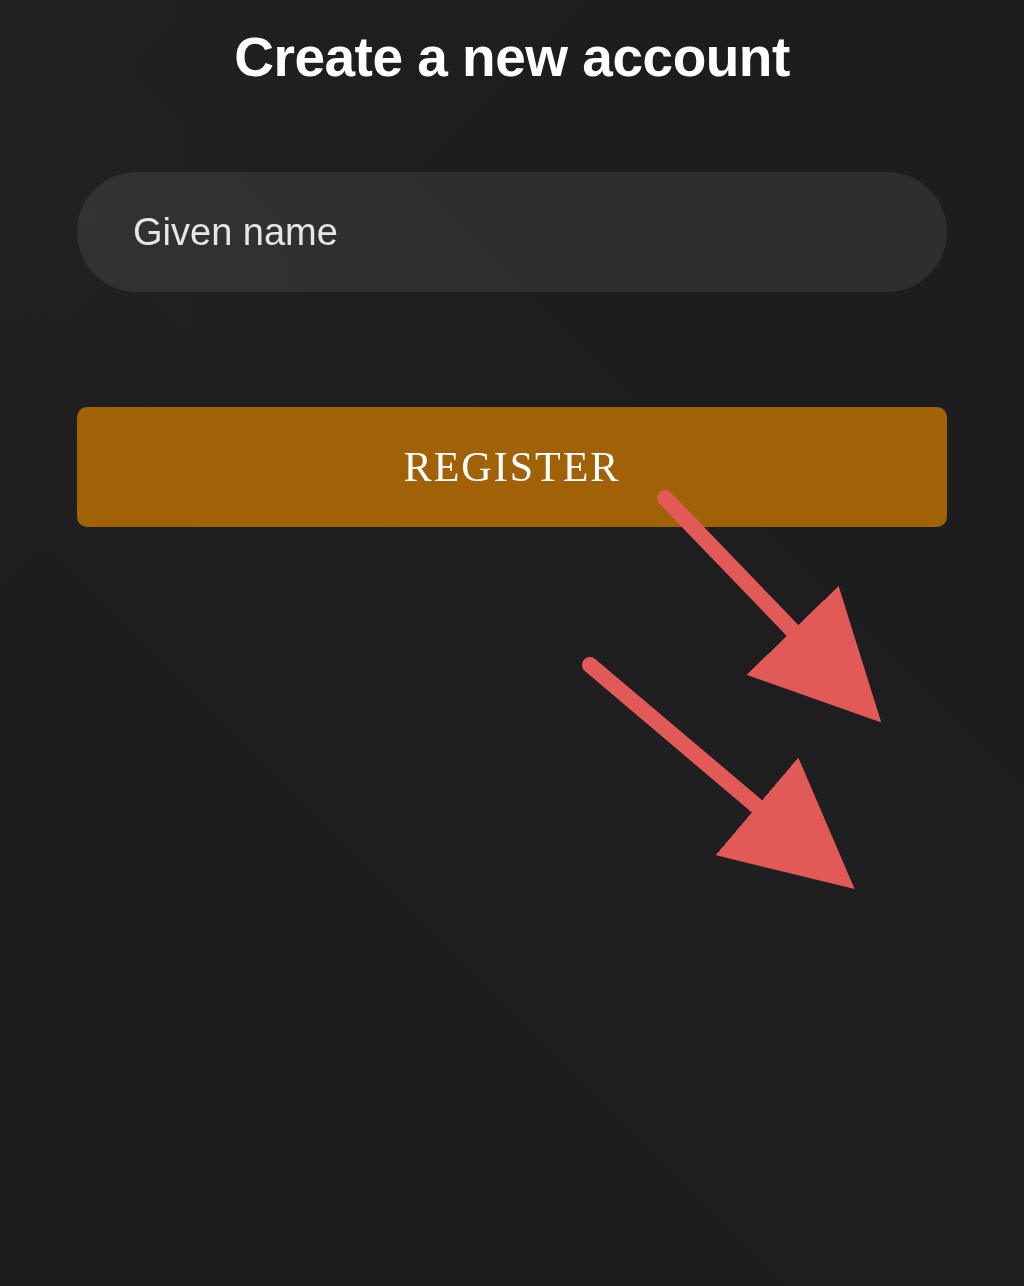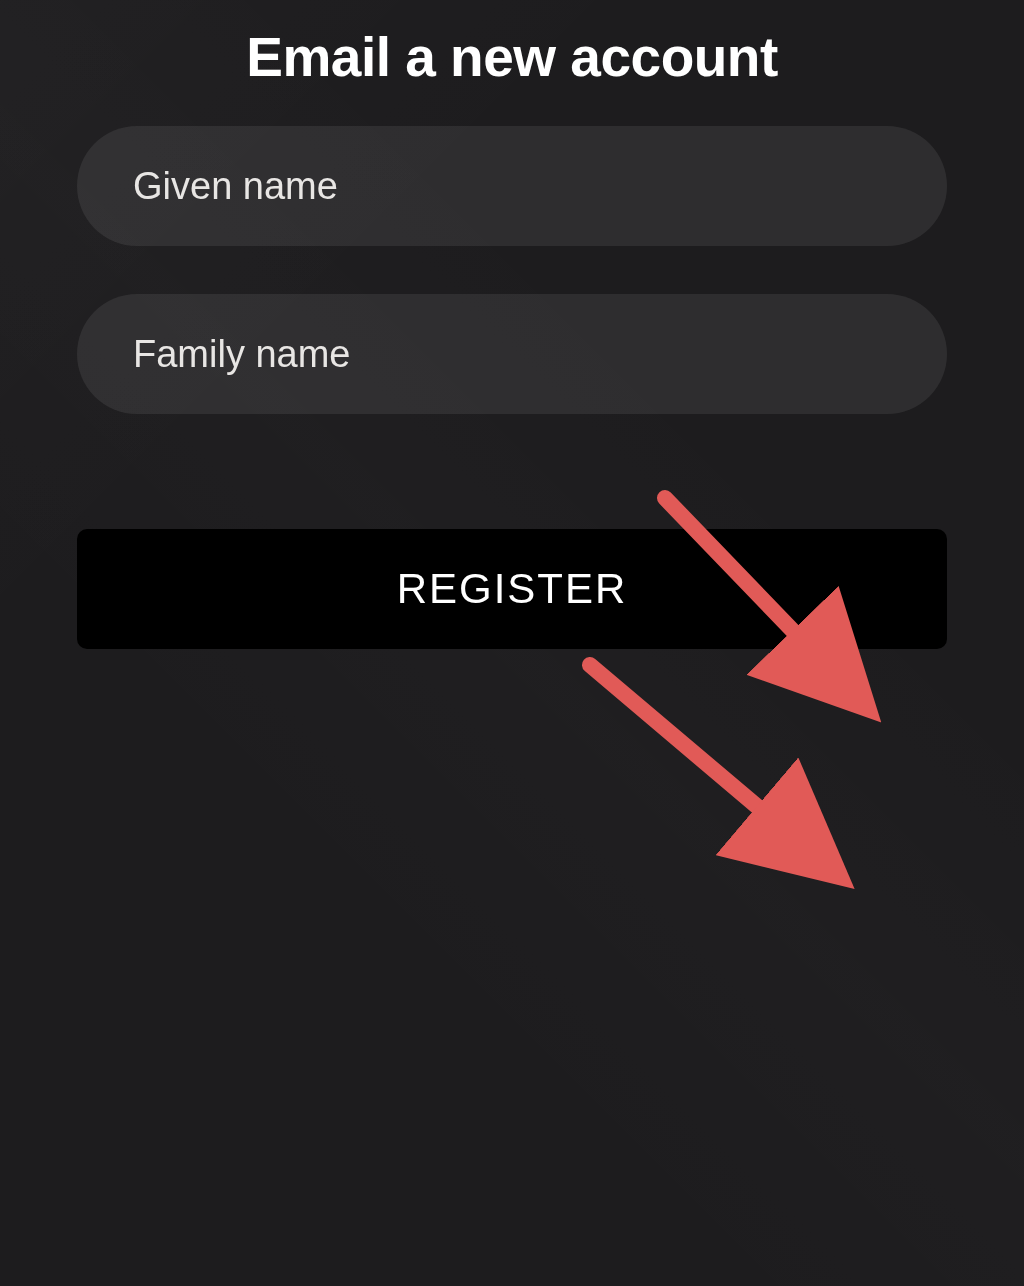--- a/index.html
+++ b/index.html
@@ -23,21 +23,21 @@
     }
     .title {
       font-size: 55px;
       font-weight: 700;
       margin-top: 25px;
       text-align: center;
       letter-spacing: -0.5px;
     }
     .form-container {
       width: 870px;
-      margin-top: 37px;
+      margin-top: 83px;
       display: flex;
       flex-direction: column;
       gap: 48px;
     }
     .input-field {
       width: 100%;
       height: 120px;
       background: rgba(255,255,255,0.08);
       border: none;
       border-radius: 60px;
@@ -48,43 +48,42 @@
       outline: none;
     }
     .input-field::placeholder {
       color: #e8e6e4;
       opacity: 1;
     }
     .register-button {
       width: 870px;
       height: 120px;
       margin-top: 115px;
-      background: #000000;
+      background: #a16207;
       border: none;
       border-radius: 10px;
       color: #ffffff;
       font-size: 42px;
       font-weight: 400;
       letter-spacing: 2px;
-      font-family: Liberation Sans, sans-serif;
+      font-family: Liberation Serif, serif;
       cursor: pointer;
     }
     .annotation-arrow {
       position: absolute;
       pointer-events: none;
     }
   </style>
 </head>
 <body>
 
-<h1 class="title">Email a new account</h1>
+<h1 class="title">Create a new account</h1>
 
 <div class="form-container">
   <input class="input-field" type="text" placeholder="Given name" style="">
-  <input class="input-field" type="text" placeholder="Family name" style="">
 </div>
 
 <button class="register-button">REGISTER</button>
 
 <svg class="annotation-arrow" style="left:0;top:0;width:1024px;height:1286px;">
   <defs>
     <marker id="arrowhead" markerWidth="8" markerHeight="8" refX="5" refY="4" orient="auto">
       <polygon points="0 0, 8 4, 0 8" fill="#e15a57"></polygon>
     </marker>
   </defs>

